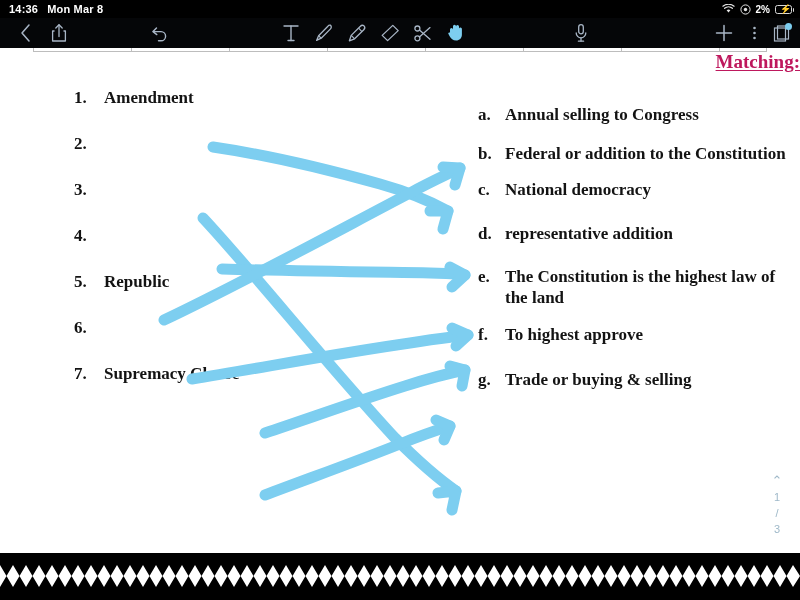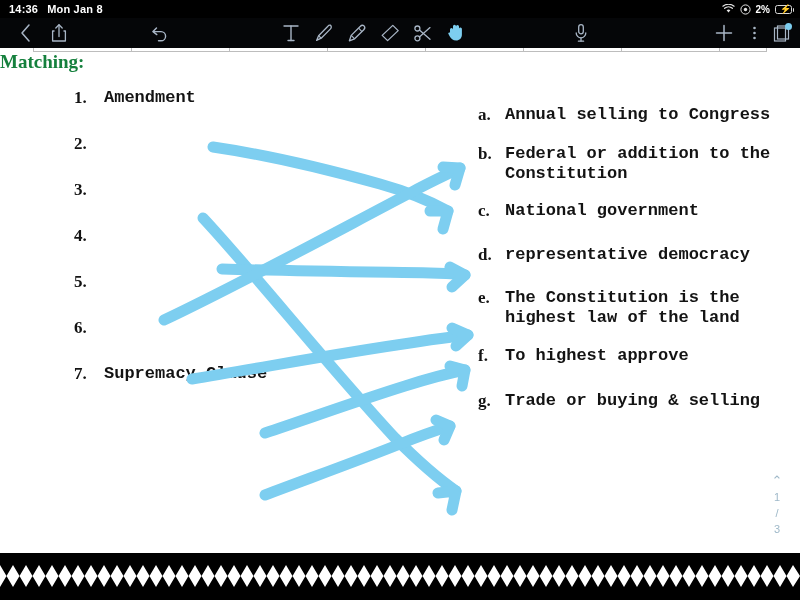--- a/index.html
+++ b/index.html
@@ -132,25 +132,26 @@
     position: absolute;
     top: -4px;
     width: 1px; height: 5px;
     background: #bdbdbd;
   }
 
   .title {
     position: absolute;
     top: 3px; left: 0;
     width: 800px;
-    text-align: left;
+    text-align: right;
     font-family: "Liberation Serif", serif;
     font-weight: bold;
     font-size: 19px;
-    color: #15803d;
+    color: #be185d;
+    text-decoration: underline;
     text-underline-offset: 2px;
   }
 
   .col {
     position: absolute;
     font-family: "Liberation Serif", serif;
     font-weight: bold;
     color: #131313;
   }
   .col-left  { left: 74px;  top: 40px;  width: 300px; }
@@ -158,21 +159,21 @@
 
   .q-item {
     display: flex;
     font-size: 17px;
     line-height: 1.22;
   }
   .q-marker {
     flex: 0 0 auto;
     width: 30px;
   }
-  .q-text { flex: 1 1 auto; font-family: Liberation Mono, monospace; }
+  .q-text { flex: 1 1 auto; }
 
   .col-left  .q-item { height: 46px; }
   .col-right .q-item { margin-bottom: 10px; }
   .col-right .q-marker { width: 27px; }
 
   
   .ink {
     position: absolute;
     top: 0; left: 0;
     width: 800px; height: 505px;
@@ -207,21 +208,21 @@
   }
 </style>
 </head>
 <body>
 
 <div id="app">
 
   <div class="statusbar">
     <div class="status-left">
       <span>14:36</span>
-      <span>Mon Jan 8</span>
+      <span>Mon Mar 8</span>
     </div>
     <div class="status-right">
       <span>
         <svg width="13" height="10" viewBox="0 0 13 10">
           <path d="M6.5 8.6 L4.6 6.3 a3 3 0 0 1 3.8 0 Z" fill="#e4e4e4"></path>
           <path d="M2.6 4.3 a6 6 0 0 1 7.8 0" stroke="#e4e4e4" stroke-width="1.2" fill="none" stroke-linecap="round"></path>
           <path d="M0.9 2.2 a9 9 0 0 1 11.2 0" stroke="#e4e4e4" stroke-width="1.2" fill="none" stroke-linecap="round"></path>
         </svg>
       </span>
       <span>
@@ -358,20 +359,21 @@
         <span class="q-marker">2.</span>
       </div>
       <div class="q-item">
         <span class="q-marker">3.</span>
       </div>
       <div class="q-item">
         <span class="q-marker">4.</span>
       </div>
       <div class="q-item">
         <span class="q-marker">5.</span>
+        <span class="q-text">Republic</span>
       </div>
       <div class="q-item">
         <span class="q-marker">6.</span>
       </div>
       <div class="q-item">
         <span class="q-marker">7.</span>
         <span class="q-text">Supremacy Clause</span>
       </div>
     </div>
 
@@ -379,25 +381,25 @@
       <div class="q-item" style="margin-bottom:18px">
         <span class="q-marker">a.</span>
         <span class="q-text">Annual selling to Congress</span>
       </div>
       <div class="q-item" style="margin-bottom:16px">
         <span class="q-marker">b.</span>
         <span class="q-text">Federal or addition to the Constitution</span>
       </div>
       <div class="q-item" style="margin-bottom:23px">
         <span class="q-marker">c.</span>
-        <span class="q-text">National government</span>
+        <span class="q-text">National democracy</span>
       </div>
       <div class="q-item" style="margin-bottom:22px">
         <span class="q-marker">d.</span>
-        <span class="q-text">representative democracy</span>
+        <span class="q-text">representative addition</span>
       </div>
       <div class="q-item" style="margin-bottom:17px">
         <span class="q-marker">e.</span>
         <span class="q-text">The Constitution is the highest law of the land</span>
       </div>
       <div class="q-item" style="margin-bottom:24px">
         <span class="q-marker">f.</span>
         <span class="q-text">To highest approve</span>
       </div>
       <div class="q-item">

